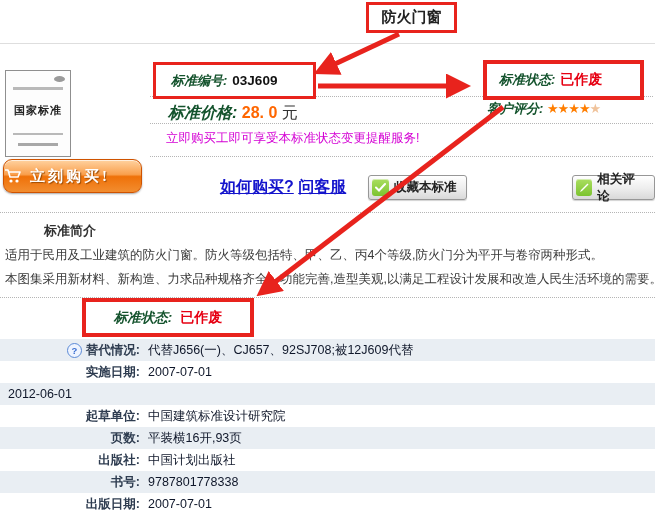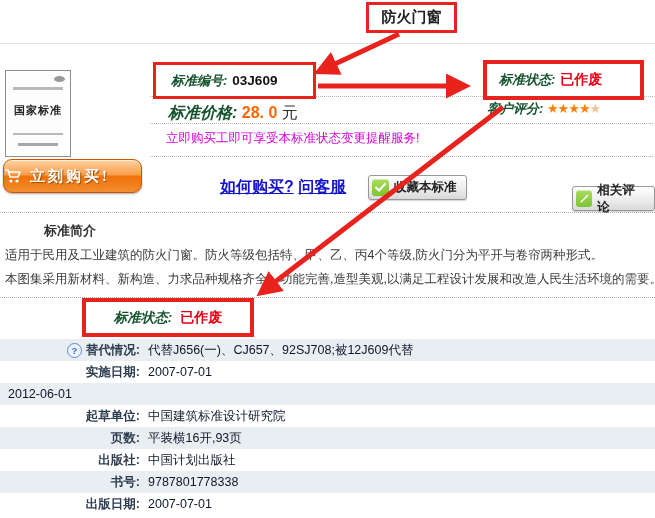--- a/index.html
+++ b/index.html
@@ -61,21 +61,21 @@
 
   
   .links{position:absolute;left:220px;top:177px;font-size:16px;font-weight:bold;z-index:1;}
   .links a{color:#1414cc;text-decoration:underline;cursor:pointer;}
 
   
   .gray-btn{position:absolute;top:175px;height:23px;display:flex;align-items:center;gap:5px;
             padding:0 9px 0 3px;border:1px solid #979797;border-radius:3px;cursor:pointer;
             background:linear-gradient(#ffffff,#ededed 55%,#d9d9d9);
             box-shadow:0 1px 1px rgba(0,0,0,.18);font-size:12.5px;font-weight:bold;color:#222;z-index:2;}
-  .btn-fav{left:368px;} .btn-comment{left:572px;margin-top:11px;}
+  .btn-fav{left:368px;} .btn-comment{left:572px;}
   .green-ico{width:17px;height:17px;border-radius:3px;display:flex;align-items:center;
              justify-content:center;background:linear-gradient(#aade60,#7cc32f);
              box-shadow:inset 0 1px 0 rgba(255,255,255,.5);}
 
   
   .intro-h{position:absolute;left:5px;top:222px;font-size:13px;font-weight:bold;color:#333;z-index:1;margin-left:39px;}
   .para{position:absolute;left:5px;font-size:12.5px;color:#3a3a3a;white-space:nowrap;z-index:1;}
   .p1{top:247px;} .p2{top:271px;}
 
   

